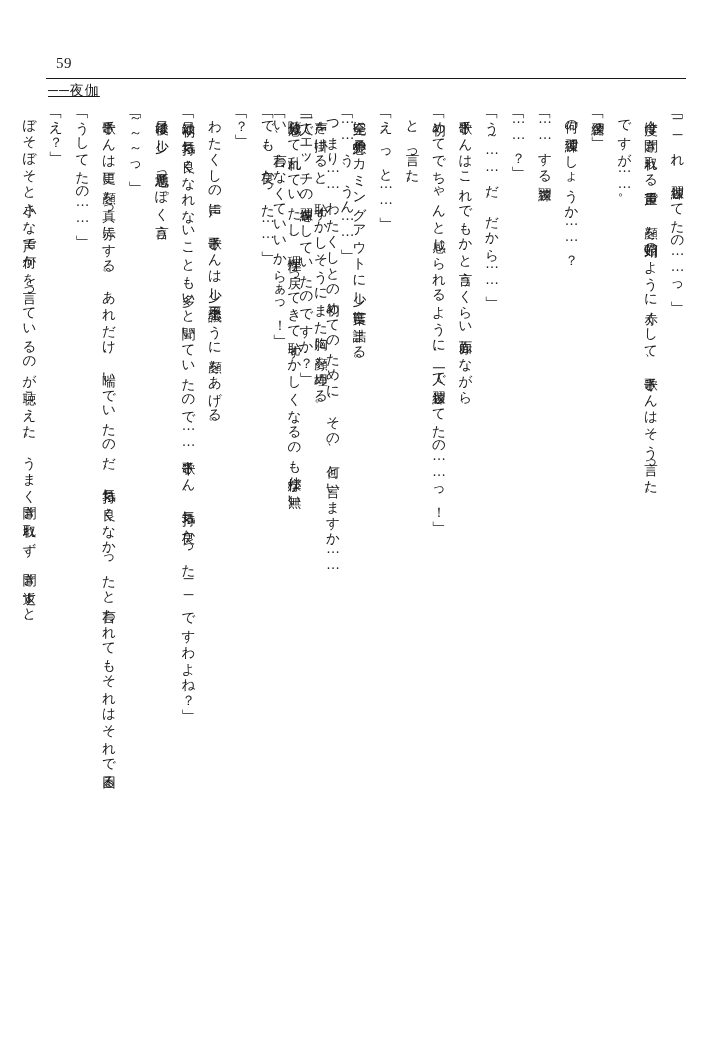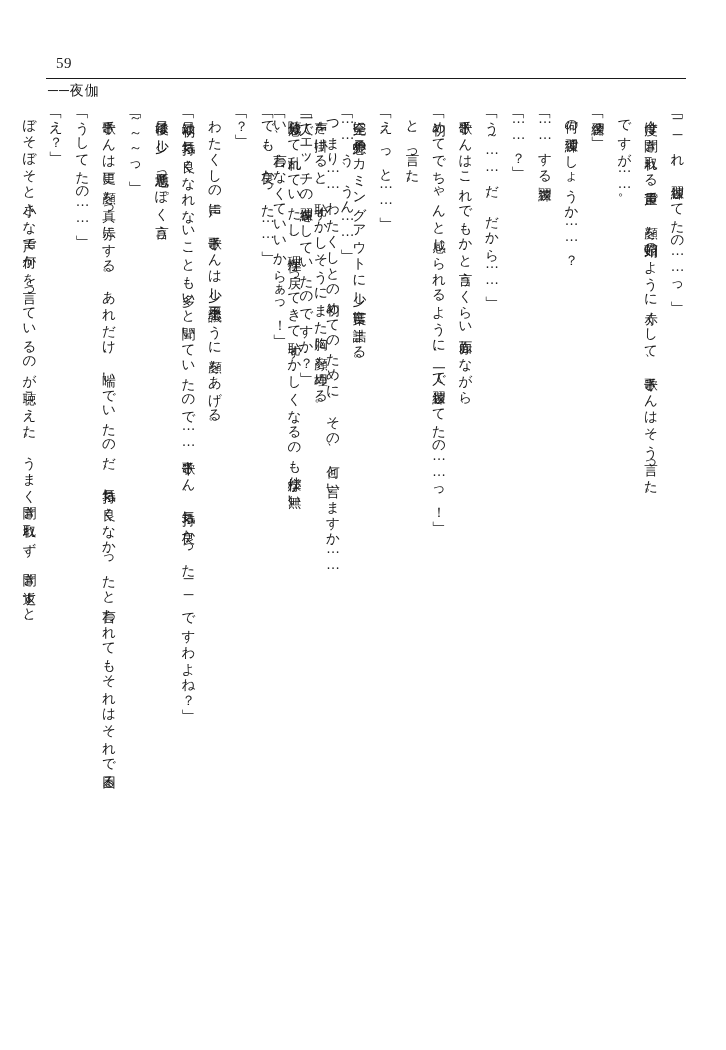--- a/index.html
+++ b/index.html
@@ -33,20 +33,21 @@
     height: 1px;
     background: #1a1a1a;
   }
   .running-head {
     position: absolute;
     left: 48px;
     top: 82px;
     font-size: 14px;
     letter-spacing: 1px;
     color: #1a1a1a;
+    text-decoration: underline;
   }
   .body-area {
     position: absolute;
     left: 44px;
     top: 110px;
     width: 646px;
     height: 900px;
   }
   .column {
     position: absolute;

